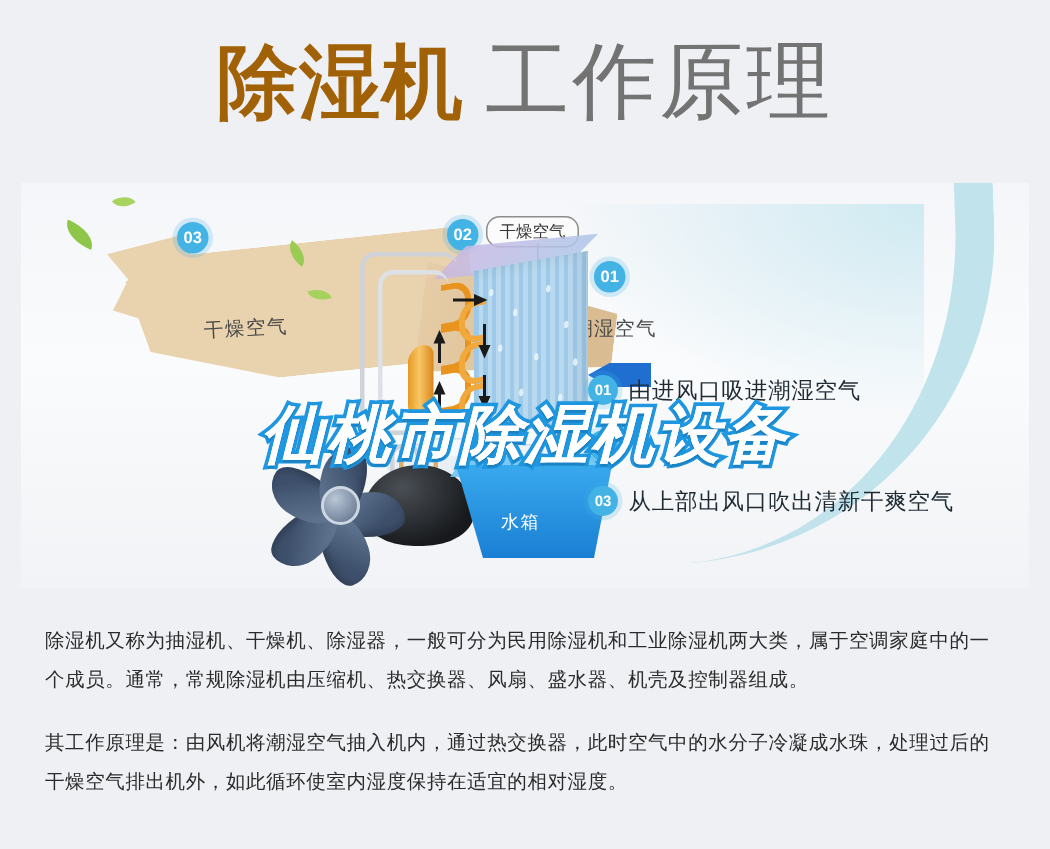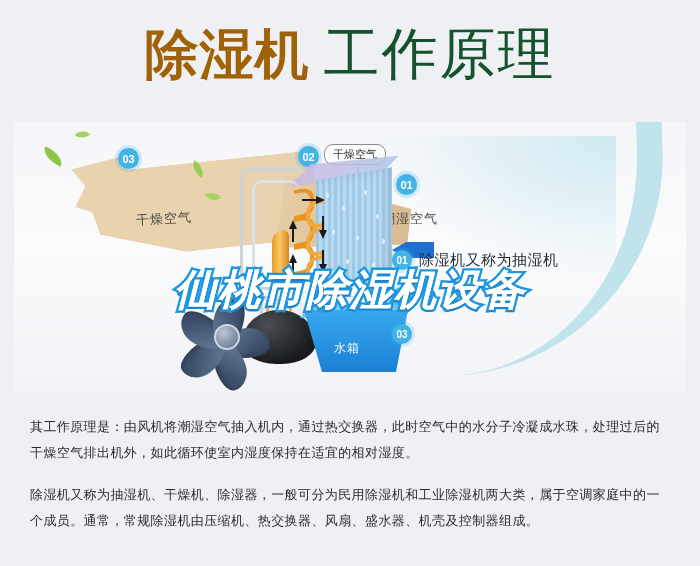--- a/index.html
+++ b/index.html
@@ -15,21 +15,21 @@
   
   .title-row{
     position:absolute;left:0;top:24px;width:700px;
     text-align:center;white-space:nowrap;
   }
   .title-a{
     font-size:54px;line-height:60px;font-weight:700;color:#a16207;
     letter-spacing:1px;
   }
   .title-b{
-    font-size:56px;line-height:60px;font-weight:400;color:#14532d;
+    font-size:56px;line-height:60px;font-weight:400;color:#737373;
     letter-spacing:2px;margin-left:14px;
   }
 
   
   .stage{
     position:absolute;left:14px;top:122px;width:672px;height:270px;
     background:linear-gradient(180deg,#f5f6f9 0%,#fafbfc 45%,#f2f3f6 100%);
     overflow:hidden;
   }
 
@@ -365,31 +365,32 @@
       <div class="blade" style="transform:rotate(144deg)"></div>
       <div class="blade" style="transform:rotate(216deg)"></div>
       <div class="blade" style="transform:rotate(288deg)"></div>
       <div class="hub"></div>
     </div>
   </div>
 
   <div class="steps">
     <div class="step">
       <div class="step-badge">01</div>
-      <div class="step-text">除湿机又称为抽湿机</div>
+      <div class="step-text">由进风口吸进潮湿空气</div>
     </div>
     <div class="step">
       <div class="step-badge">02</div>
     </div>
     <div class="step">
       <div class="step-badge">03</div>
+      <div class="step-text">从上部出风口吹出清新干爽空气</div>
     </div>
   </div>
 
   <div class="watermark">仙桃市除湿机设备</div>
   <div class="watermark-fill">仙桃市除湿机设备</div>
 
   <div class="body-copy">
+    <p>除湿机又称为抽湿机、干燥机、除湿器，一般可分为民用除湿机和工业除湿机两大类，属于空调家庭中的一个成员。通常，常规除湿机由压缩机、热交换器、风扇、盛水器、机壳及控制器组成。</p>
     <p>其工作原理是：由风机将潮湿空气抽入机内，通过热交换器，此时空气中的水分子冷凝成水珠，处理过后的干燥空气排出机外，如此循环使室内湿度保持在适宜的相对湿度。</p>
-    <p>除湿机又称为抽湿机、干燥机、除湿器，一般可分为民用除湿机和工业除湿机两大类，属于空调家庭中的一个成员。通常，常规除湿机由压缩机、热交换器、风扇、盛水器、机壳及控制器组成。</p>
   </div>
 
 </div>
 
 </body></html>

